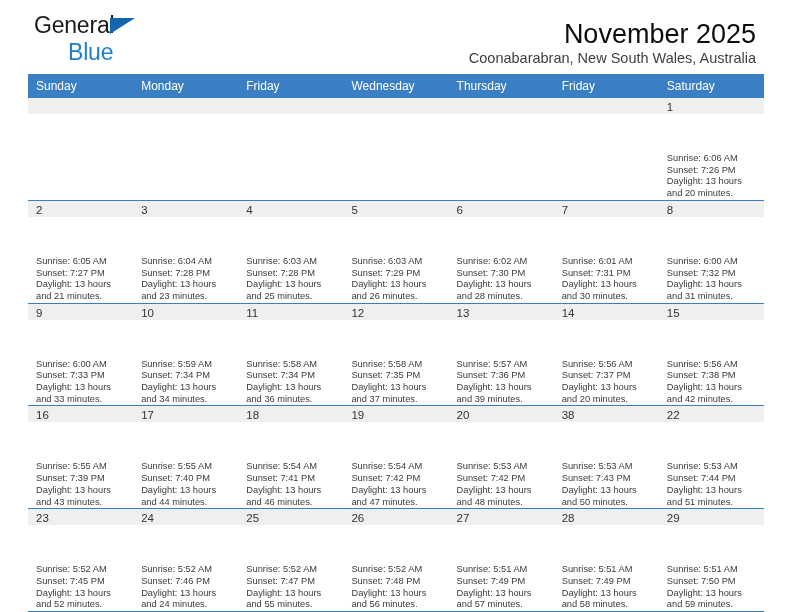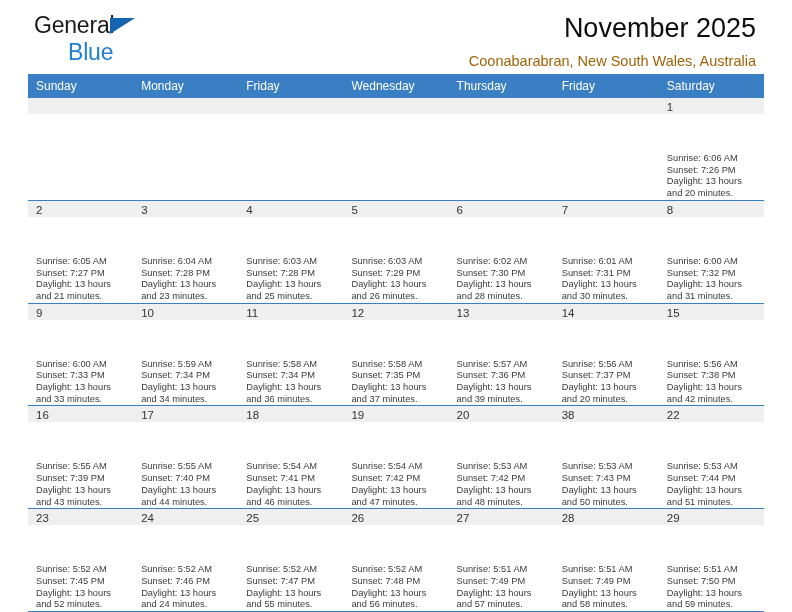--- a/index.html
+++ b/index.html
@@ -59,34 +59,33 @@
     margin-top: 1px;
     margin-left: 34px;
     font-size: 23px;
     color: #1f7fd0;
     letter-spacing: -0.2px;
   }
 
   .title-block {
     position: absolute;
     right: 8px;
-    top: 12px;
+    top: 18px;
     text-align: right;
   }
   .cal-title {
     font-size: 27px;
     font-weight: normal;
     color: #0d0d0d;
     line-height: 1.2;
     letter-spacing: 0px;
   }
   .cal-subtitle {
-    margin-top: 9px;
     font-size: 14.5px;
-    color: #a16207;
+    color: #404040;
     line-height: 1.2;
   }
 
   
   .calendar {
     width: 736px;
     border-collapse: collapse;
     table-layout: fixed;
   }
   .calendar th {

